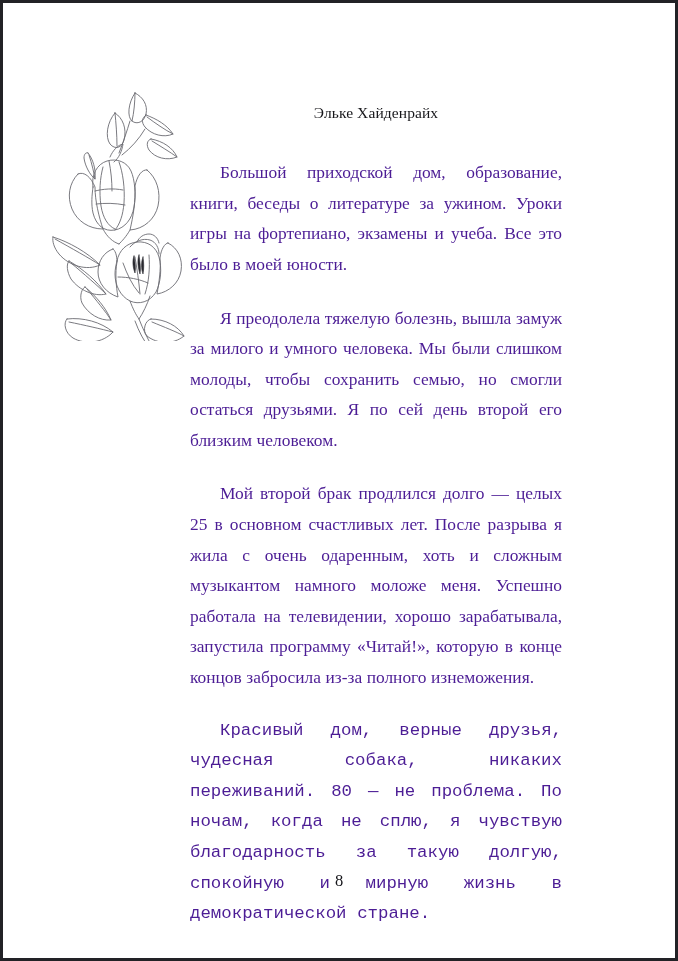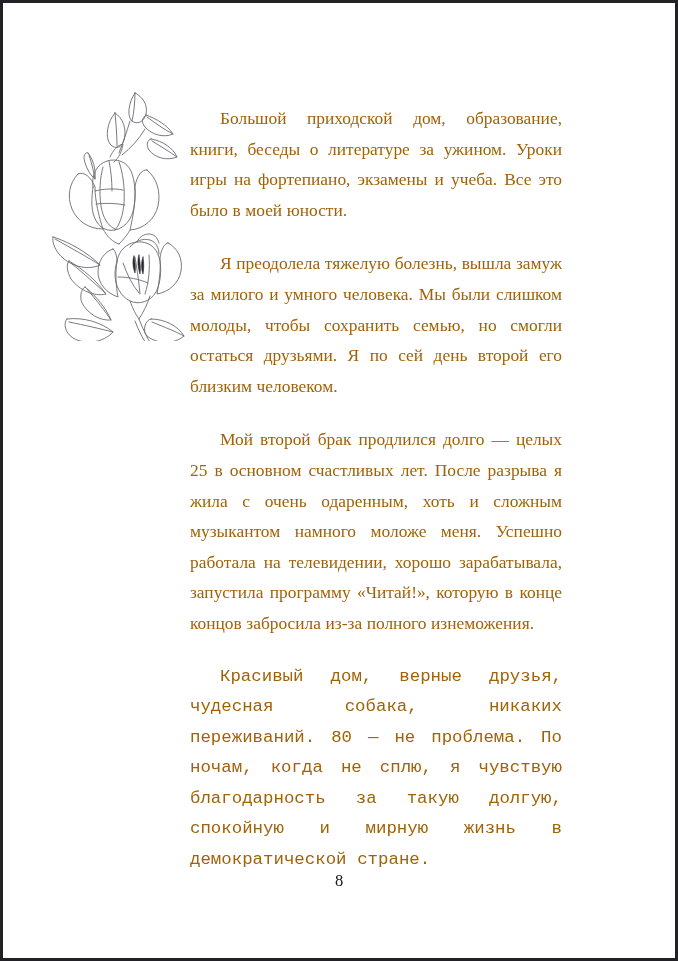--- a/index.html
+++ b/index.html
@@ -51,21 +51,21 @@
     letter-spacing: 0.1px;
   }
 
   .body-text p {
     margin: 0 0 23px 0;
     text-align: justify;
     text-align-last: left;
     text-indent: 30px;
     font-size: 17.4px;
     line-height: 30.6px;
-    color: #a16207;
+    color: #4c1d95;
     hyphens: manual;
     word-spacing: 0.2px;
   }
 
   .body-text p:last-child {
     margin-bottom: 0;
     font-family: Liberation Mono, monospace;
   }
 
   
@@ -172,20 +172,21 @@
       <path d="M96 292 C104 296 111 304 113 313 C104 314 96 309 93 301 C91 296 93 292 96 292 Z"></path>
       <path d="M97 294 C104 301 110 308 113 313"></path>
 
       <path d="M123 298 C133 299 142 305 146 313 C137 317 126 314 120 307 C117 303 120 297 123 298 Z"></path>
       <path d="M124 300 C132 305 141 310 146 313"></path>
     </svg>
   </div>
 
   <div class="text-column">
 
+    <div class="chapter-author">Эльке Хайденрайх</div>
 
     <div class="body-text">
       <p>Большой приходской дом, образова­ние, книги, беседы о литературе за ужи­ном. Уроки игры на фортепиано, экзамены и учеба. Все это было в моей юности.</p>
       <p>Я преодолела тяжелую болезнь, вы­шла замуж за милого и умного человека. Мы были слишком молоды, чтобы сохра­нить семью, но смогли остаться друзь­ями. Я по сей день второй его близким человеком.</p>
       <p>Мой второй брак продлился дол­го — целых 25 в основном счастливых лет. После разрыва я жила с очень ода­ренным, хоть и сложным музыкантом намного моложе меня. Успешно работала на телевидении, хорошо зарабатывала, запустила программу «Читай!», которую в конце концов забросила из-за полного изнеможения.</p>
       <p>Красивый дом, верные друзья, чудес­ная собака, никаких переживаний. 80 — не проблема. По ночам, когда не сплю, я чувствую благодарность за такую долгую, спокойную и мирную жизнь в демократи­ческой стране.</p>
     </div>
   </div>
 
   <div class="folio">8</div>

